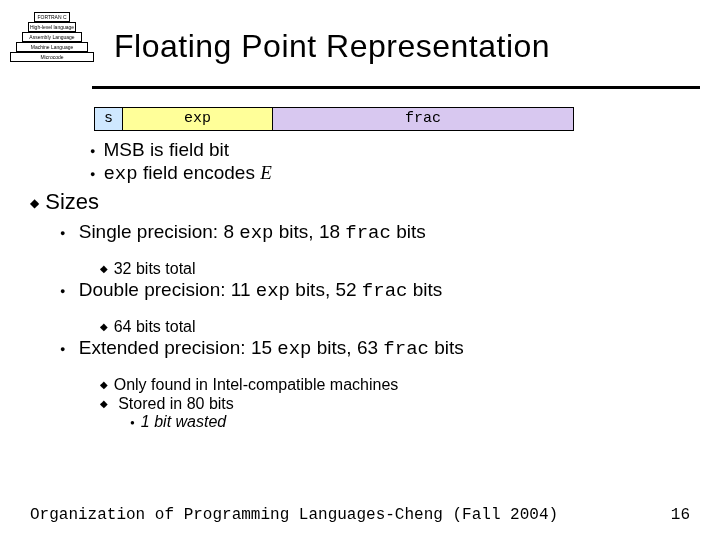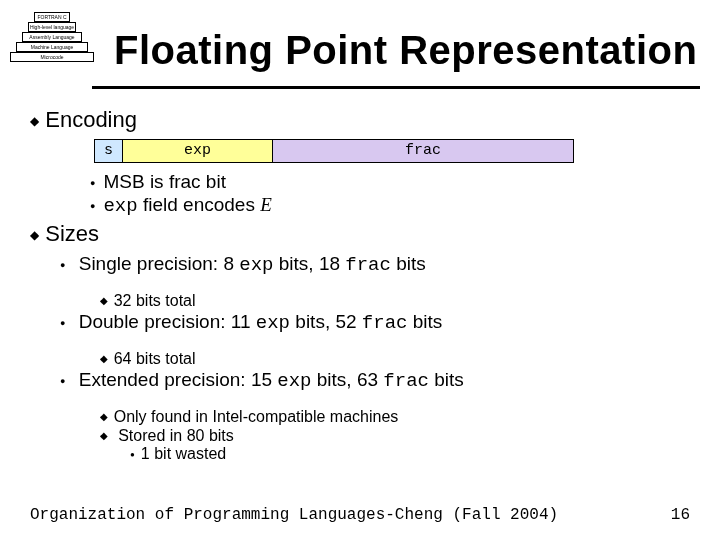--- a/index.html
+++ b/index.html
@@ -7,36 +7,36 @@
   .slide { position: relative; width: 720px; height: 540px; padding: 0; }
   .header { display: flex; align-items: flex-start; padding: 12px 20px 2px 8px; }
   .graphic { width: 88px; height: 72px; position: relative; flex-shrink: 0; }
   .pyr { position: absolute; left: 0; }
   .pyr .layer { border: 1px solid #000; background: #fff; height: 10px; font-size: 5px; text-align: center; line-height: 9px; overflow: hidden; }
   .l0 { width: 36px; margin-left: 26px; }
   .l1 { width: 48px; margin-left: 20px; }
   .l2 { width: 60px; margin-left: 14px; }
   .l3 { width: 72px; margin-left: 8px; }
   .l4 { width: 84px; margin-left: 2px; }
-  .title { font-size: 40px; font-weight: 700; padding-left: 18px; padding-top: 16px; letter-spacing: 0.5px; }
+  .title { font-size: 32px; font-weight: 400; padding-left: 18px; padding-top: 16px; letter-spacing: 0.5px; }
   .rule { border: none; border-top: 3px solid #000; margin: 0 20px 0 92px; }
   .content { padding: 14px 30px 0 30px; font-size: 18px; }
   .h1line { font-size: 22px; margin: 4px 0 6px 0; }
   .bullet-dia::before { content: "◆"; font-size: 12px; margin-right: 6px; vertical-align: 2px; }
   .fieldrow { display: flex; margin: 4px 0 8px 64px; width: 480px; border: 1px solid #000; height: 24px; font-family: "Courier New", monospace; font-size: 15px; }
   .f-s   { width: 28px;  background: #cfe8ff; border-right: 1px solid #000; text-align: center; line-height: 22px; }
   .f-exp { width: 150px; background: #ffff99; border-right: 1px solid #000; text-align: center; line-height: 22px; }
   .f-frac{ flex: 1;      background: #d8c8f0; text-align: center; line-height: 22px; }
   ul.circ { list-style: none; padding-left: 60px; }
   ul.circ > li::before { content: "●"; font-size: 9px; margin-right: 8px; vertical-align: 2px; }
   ul.circ > li { font-size: 19px; margin: 1px 0; }
   ul.dia2 { list-style: none; padding-left: 40px; margin-top: 16px; }
   ul.dia2 > li::before { content: "◆"; font-size: 10px; margin-right: 6px; vertical-align: 2px; }
   ul.dia2 > li { font-size: 16px; margin: 1px 0; }
-  ul.circ3 { list-style: none; padding-left: 30px; }
+  ul.circ3 { list-style: none; padding-left: 30px; font-style: italic; }
   ul.circ3 > li::before { content: "●"; font-size: 8px; margin-right: 6px; vertical-align: 2px; }
   ul.circ3 > li { font-size: 16px; }
   .mono { font-family: "Courier New", monospace; }
   .ital { font-style: italic; font-family: "Times New Roman", serif; }
   .footer { position: absolute; bottom: 16px; left: 30px; right: 30px; display: flex; justify-content: space-between; font-size: 16px; font-family: Liberation Mono, monospace; }
 </style>
 </head>
 <body>
 
 <div class="slide">
@@ -48,30 +48,29 @@
         <div class="layer l2">Assembly Language</div>
         <div class="layer l3">Machine Language</div>
         <div class="layer l4">Microcode</div>
       </div>
     </div>
     <div class="title">Floating Point Representation</div>
   </div>
   <hr class="rule">
 
   <div class="content">
-    <div class="h1line bullet-dia">Encoding</div>
 
     <div class="fieldrow">
       <div class="f-s">s</div>
       <div class="f-exp">exp</div>
       <div class="f-frac">frac</div>
     </div>
 
     <ul class="circ">
-      <li><span>MSB is frac bit</span></li>
+      <li><span>MSB is field bit</span></li>
       <li><span class="mono">exp</span><span> field encodes </span><span class="ital">E</span></li>
     </ul>
 
     <div class="h1line bullet-dia">Sizes</div>
 
     <ul class="circ" style="padding-left:30px">
       <li>
         <span>Single precision: 8 </span><span class="mono">exp</span><span> bits, 18 </span><span class="mono">frac</span><span> bits</span>
         <ul class="dia2">
             <li>32 bits total</li>

